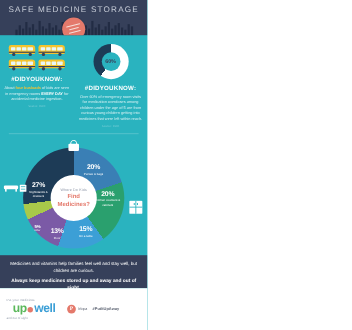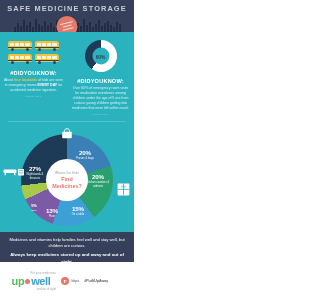--- a/index.html
+++ b/index.html
@@ -31,21 +31,21 @@
   }
   .header-title {
     position: absolute;
     top: 4px;
     left: 0;
     right: 0;
     text-align: center;
     color: #c8cdd8;
     font-size: 7.4px;
     letter-spacing: 1.1px;
-    font-weight: 700;
+    font-weight: 400;
   }
   .skyline {
     position: absolute;
     bottom: 0;
     left: 0;
     right: 0;
     height: 14px;
     display: flex;
     align-items: flex-end;
     justify-content: center;
@@ -316,21 +316,21 @@
     background: #ffffff;
     display: flex;
     align-items: center;
     padding: 0 6px;
     box-sizing: border-box;
     gap: 5px;
   }
   .logo {
     position: relative;
     width: 50px;
-    text-align: right;
+    text-align: left;
   }
   .logo-top {
     color: #9aa3b0;
     font-size: 2.8px;
     letter-spacing: 0.1px;
   }
   .logo-main {
     display: flex;
     align-items: center;
     justify-content: center;

